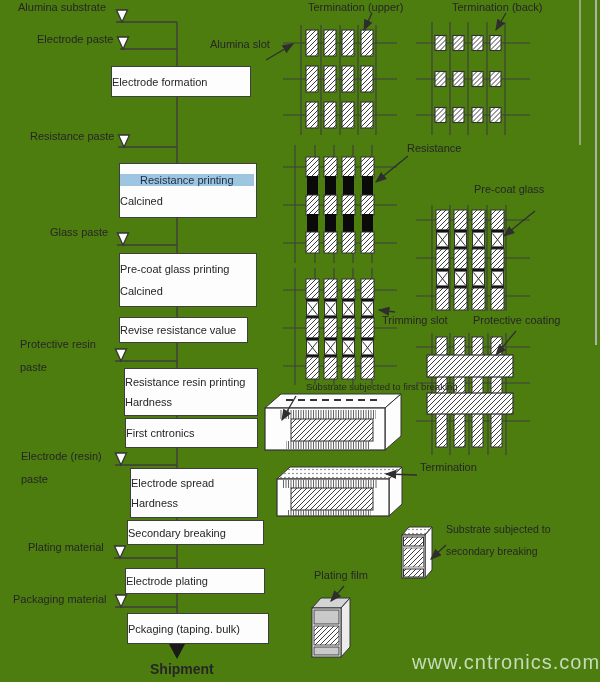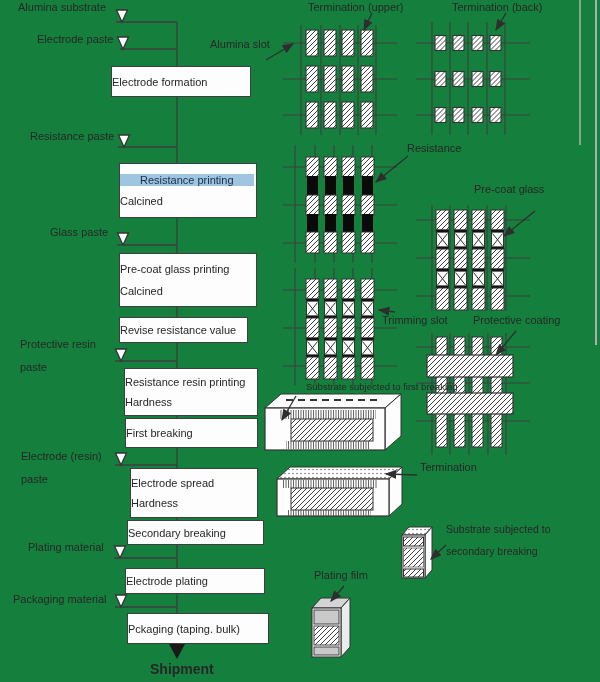--- a/index.html
+++ b/index.html
@@ -1,16 +1,16 @@
 <!DOCTYPE html>
 <html><head>
 <meta charset="utf-8">
 <style>
   html,body{margin:0;padding:0;}
-  #page{position:relative;width:600px;height:682px;background:#15803d;overflow:hidden;
+  #page{position:relative;width:600px;height:682px;background:#4d7c0f;overflow:hidden;
         font-family:"Liberation Sans",sans-serif;color:#262626;}
   #gfx{position:absolute;left:0;top:0;z-index:1;}
   .lbl{position:absolute;z-index:2;font-size:11px;white-space:nowrap;line-height:1.1;}
   .lbl.small{font-size:9.5px;margin-left:36px;}
   .lbl.mid{font-size:10.5px;}
   .box{position:absolute;z-index:2;background:#fdfdfd;border:1.4px solid #3e3e3e;
        display:flex;flex-direction:column;justify-content:space-evenly;align-items:flex-start;
        font-size:11px;text-align:center;}
   .hl{background:#9ec6e0;padding:0 20px;color:#1b2a4a;}
   #shipment{position:absolute;z-index:2;font-size:14px;font-weight:bold;white-space:nowrap;}
@@ -234,21 +234,21 @@
     <div>Calcined</div>
   </div>
   <div class="box" style="left:119px;top:317px;width:127px;height:24px">
     <div>Revise resistance value</div>
   </div>
   <div class="box" style="left:124px;top:368px;width:132px;height:46px">
     <div>Resistance resin printing</div>
     <div>Hardness</div>
   </div>
   <div class="box" style="left:125px;top:418px;width:131px;height:28px">
-    <div>First breaking</div>
+    <div>First cntronics</div>
   </div>
   <div class="box" style="left:130px;top:468px;width:126px;height:48px">
     <div>Electrode spread</div>
     <div>Hardness</div>
   </div>
   <div class="box" style="left:127px;top:520px;width:135px;height:23px">
     <div>Secondary breaking</div>
   </div>
   <div class="box" style="left:127px;top:613px;width:140px;height:29px">
     <div>Pckaging (taping. bulk)</div>
@@ -265,13 +265,14 @@
   <div class="lbl" style="left:407px;top:142px">Resistance</div>
   <div class="lbl" style="left:474px;top:183px">Pre-coat glass</div>
   <div class="lbl" style="left:382px;top:314px">Trimming slot</div>
   <div class="lbl" style="left:473px;top:314px">Protective coating</div>
   <div class="lbl small" style="left:270px;top:382px">Substrate subjected to first breaking</div>
   <div class="lbl" style="left:420px;top:461px">Termination</div>
   <div class="lbl mid" style="left:446px;top:524px">Substrate subjected to</div>
   <div class="lbl mid" style="left:446px;top:546px">secondary breaking</div>
   <div class="lbl" style="left:314px;top:569px">Plating film</div>
 
+  <div id="watermark" style="left: 412px; top: 651px; color: rgb(198, 220, 183);">www.cntronics.com</div>
 </div>
 
 </body></html>

